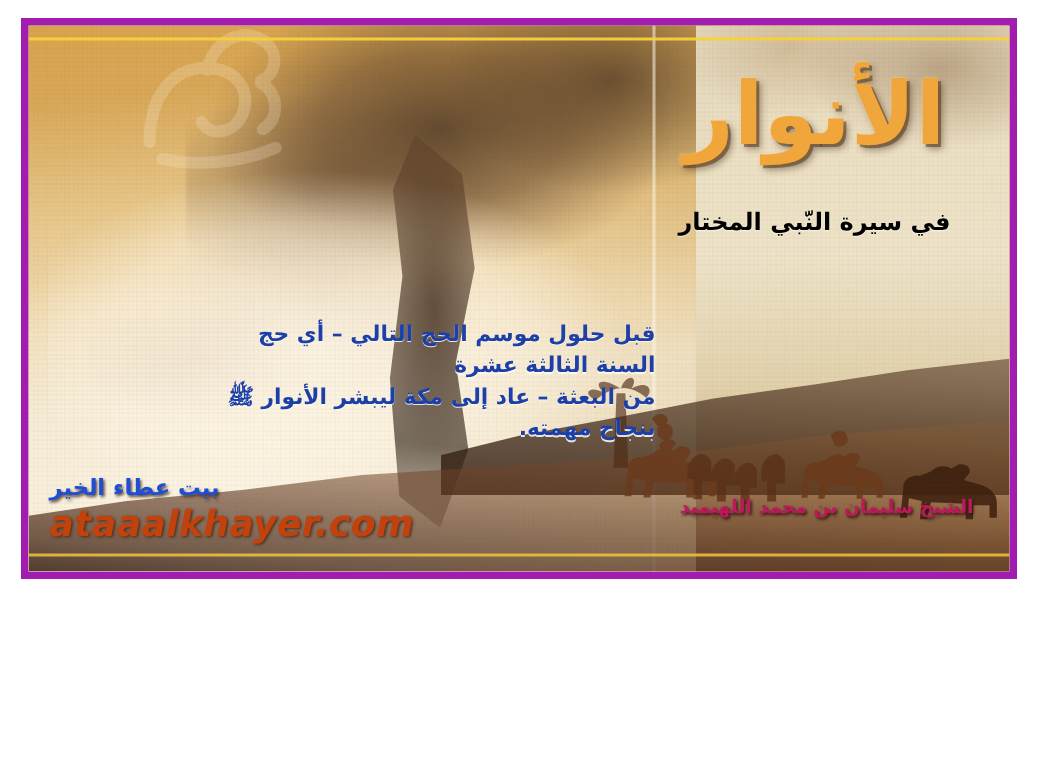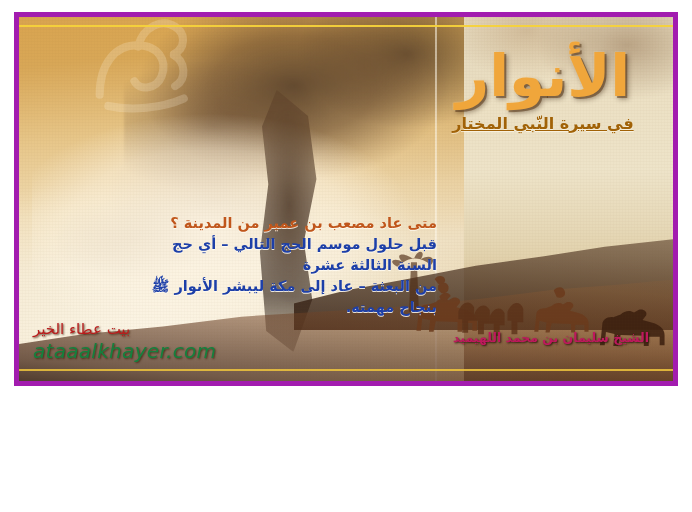--- a/index.html
+++ b/index.html
@@ -135,27 +135,26 @@
     line-height:1.15;
     letter-spacing:0px;
     text-shadow:
       2px 2px 0 rgba(90,56,26,.55),
       3px 3px 5px rgba(60,36,16,.45),
       0 0 2px rgba(255,225,170,.7);
     margin:0;
     white-space:nowrap;
   }
   .title-sub{
-    margin-top:4px;
+    margin-top:28px;
     font-size:16px;
     font-weight:bold;
-    color:#a16207;
+    color:#000000;
     text-shadow:0 1px 1px rgba(255,250,235,.7);
     white-space:nowrap;
-    text-decoration:underline;
   }
   
   .body-text{
     position:absolute;
     right:236px;
     top:196px;
     width:300px;
     direction:rtl;
     text-align:right;
     font-size:14.5px;
@@ -164,31 +163,31 @@
     color:#1d3fa8;
     text-shadow:0 1px 0 rgba(255,252,242,.85);
   }
   .q-line{color:#c0561b;}
   
   .site-mark{
     position:absolute;left:14px;bottom:18px;
     direction:rtl;text-align:left;
   }
   .site-ar{
-    font-size:15px;font-weight:normal;color:#b91c1c;
+    font-size:15px;font-weight:bold;color:#1d4ed8;
     text-shadow:1px 1px 2px rgba(70,42,20,.85);
     letter-spacing:1px;
     margin-bottom:1px;
   }
   .site-url{
     direction:ltr;
-    font-size:20px;
+    font-size:24px;
     font-style:italic;
-    font-weight:normal;
-    color:#15803d;
+    font-weight:bold;
+    color:#c2410c;
     text-shadow:1px 1px 2px rgba(70,42,20,.9);
     letter-spacing:.3px;
   }
   
   .author{
     position:absolute;right:24px;bottom:36px;
     direction:rtl;
     font-size:12.5px;
     font-weight:bold;
     color:#be185d;
@@ -275,21 +274,20 @@
     <div class="grain"></div>
     <div class="gold-line-top"></div>
     <div class="gold-line-bottom"></div>
 
     <div class="title-block">
       <div class="title-main">الأنوار</div>
       <div class="title-sub">في سيرة النّبي المختار</div>
     </div>
 
     <div class="body-text">
-      <div class="q-line">متى عاد مصعب بن عمير من المدينة ؟</div>
       <div>قبل حلول موسم الحج التالي – أي حج السنة الثالثة عشرة</div>
       <div>من البعثة – عاد إلى مكة ليبشر الأنوار ﷺ بنجاح مهمته.</div>
     </div>
 
     <div class="site-mark">
       <div class="site-ar">بيت عطاء الخير</div>
       <div class="site-url">ataaalkhayer.com</div>
     </div>
 
     <div class="author">الشيخ سليمان بن محمد اللهيميد</div>

